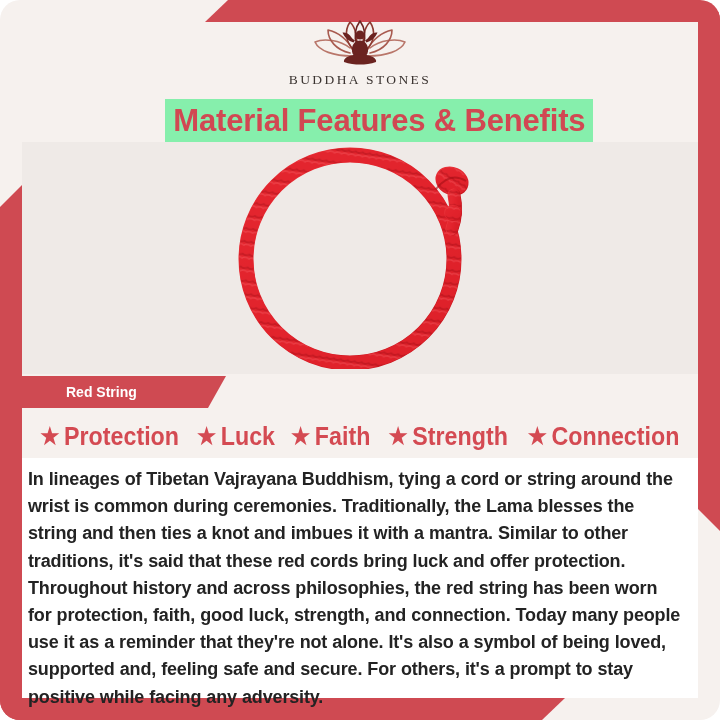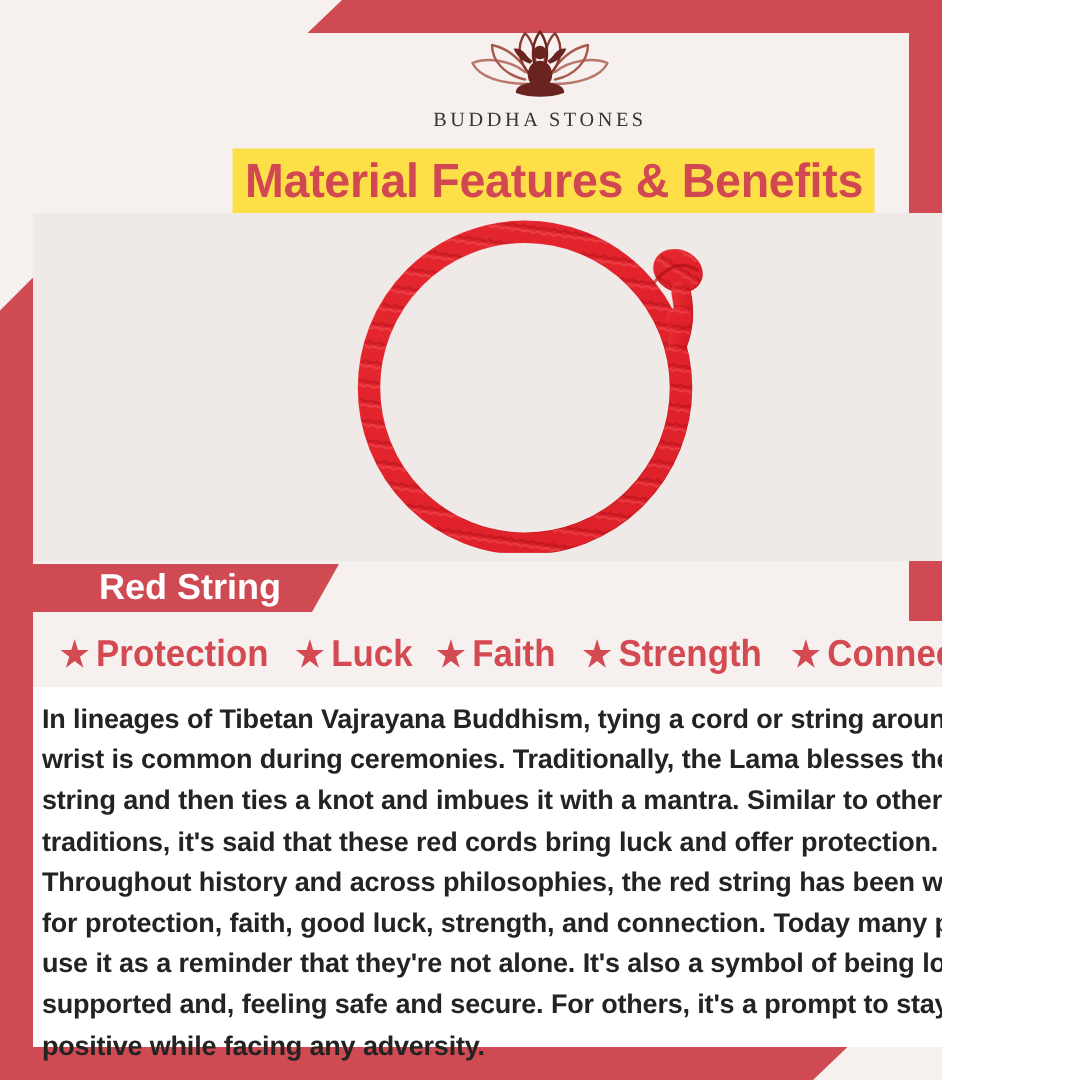--- a/index.html
+++ b/index.html
@@ -5,24 +5,25 @@
   html, body {
     margin: 0;
     padding: 0;
     background: #ffffff;
   }
   body {
     font-family: "Liberation Sans", sans-serif;
   }
   #page {
     position: relative;
-    width: 628px;
+    width: 720px;
     height: 720px;
     overflow: hidden;
     background: #f6f1ee;
+    border-radius: 20px;
   }
 
   
   .ribbon-top {
     position: absolute;
     top: 0;
     left: 205px;
     width: 515px;
     height: 22px;
     background: #cf4a52;
@@ -74,25 +75,25 @@
     font-family: "Liberation Serif", serif;
     font-size: 13.5px;
     letter-spacing: 2.4px;
     color: #3a3330;
     font-weight: 400;
   }
 
   
   .title-band {
     position: absolute;
-    left: 155px;
+    left: 165px;
     top: 99px;
     width: 428px;
     height: 43px;
-    background: #fde047;
+    background: #86efac;
     display: flex;
     align-items: center;
     justify-content: center;
   }
   .title-text {
     font-size: 32px;
     font-weight: bold;
     color: #d14852;
     letter-spacing: -0.2px;
     white-space: nowrap;
@@ -123,21 +124,21 @@
     top: 376px;
     width: 204px;
     height: 32px;
     background: #cf4a52;
     clip-path: polygon(0 0, 100% 0, calc(100% - 18px) 100%, 0 100%);
     display: flex;
     align-items: center;
   }
   .name-banner-label {
     color: #ffffff;
-    font-size: 24px;
+    font-size: 14px;
     font-weight: bold;
     padding-left: 44px;
     letter-spacing: 0px;
     white-space: nowrap;
   }
 
   
   .keywords {
     position: absolute;
     left: 22px;

